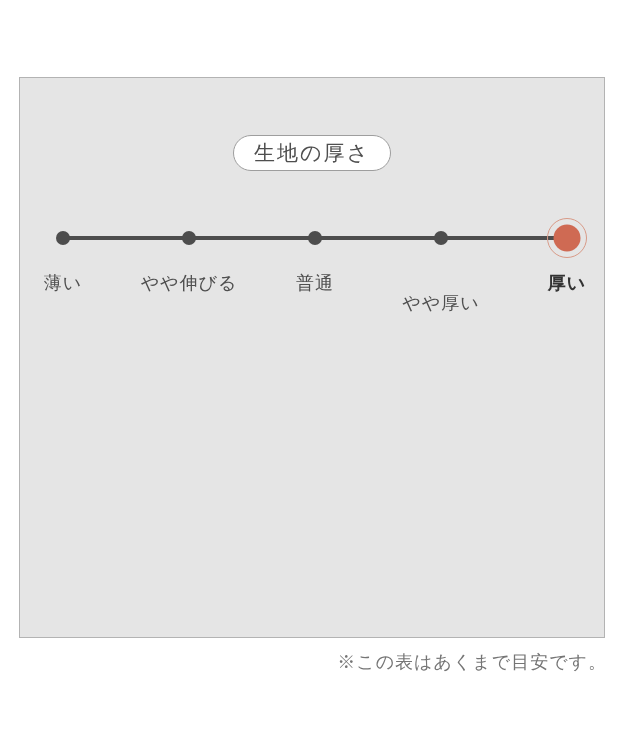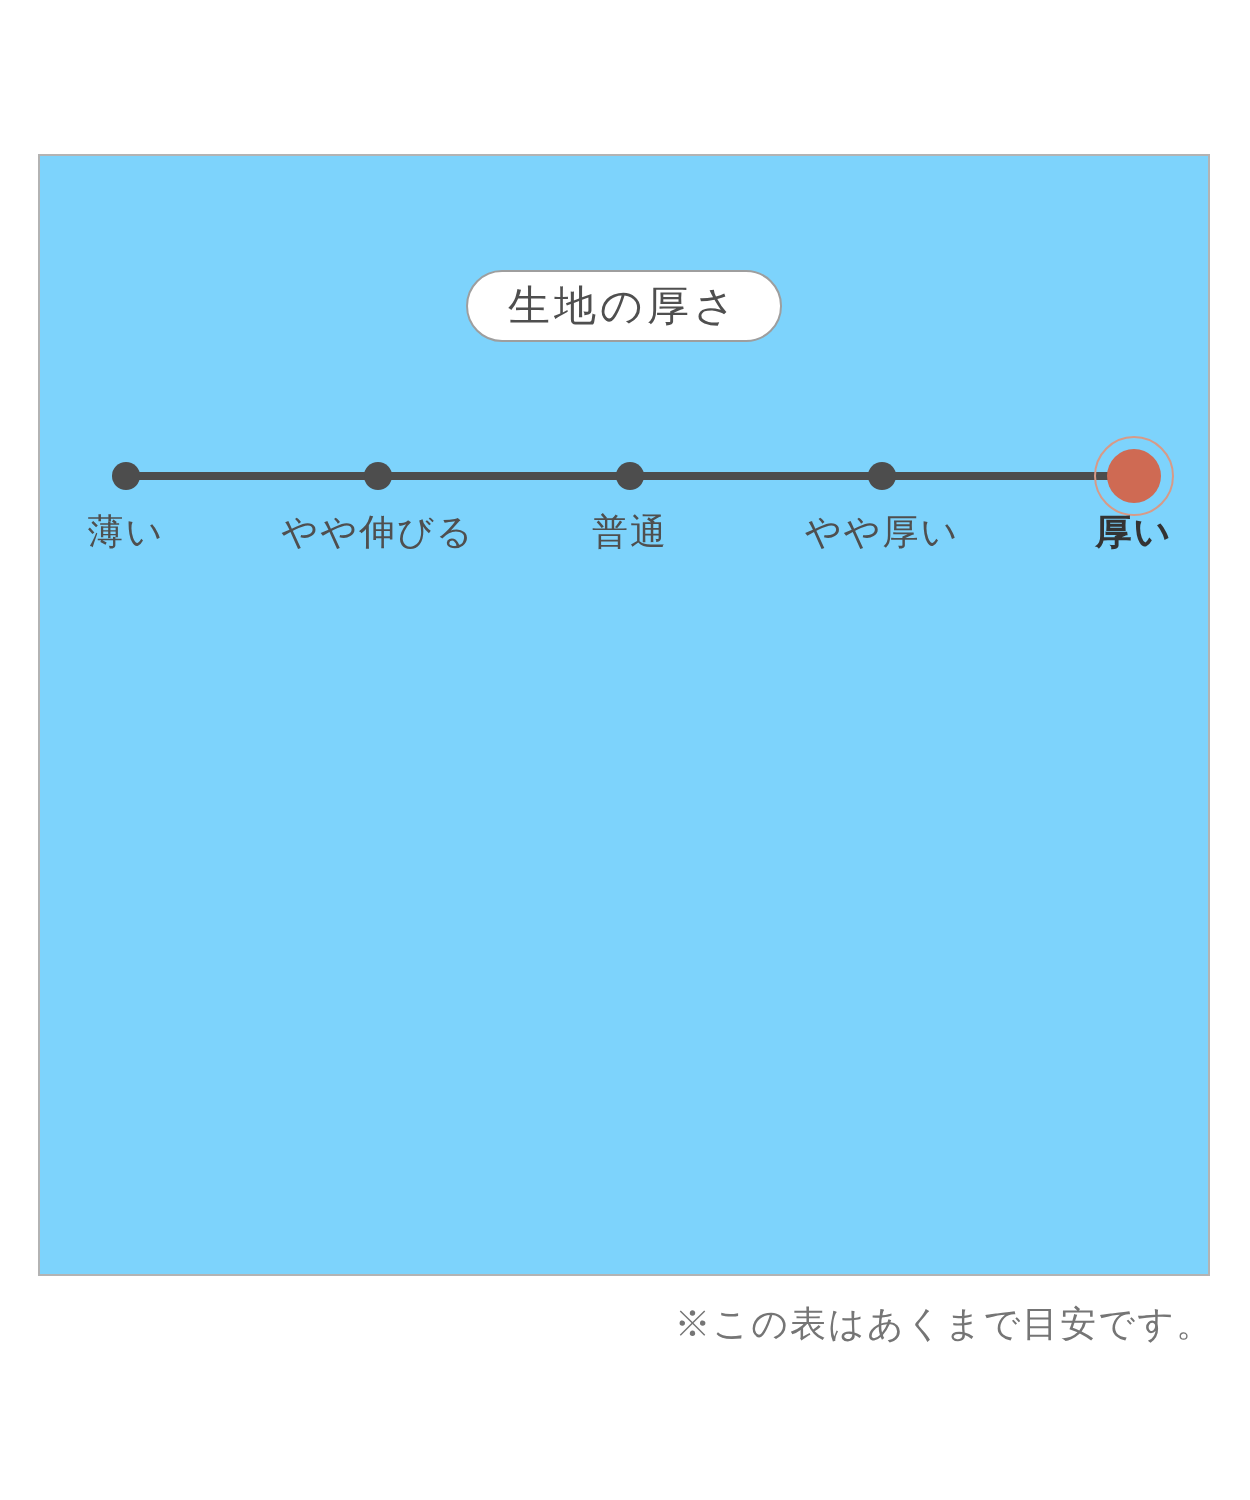--- a/index.html
+++ b/index.html
@@ -11,21 +11,21 @@
     font-family: "Liberation Sans", sans-serif;
     overflow: hidden;
   }
   .panel {
     position: absolute;
     left: 19px;
     top: 77px;
     width: 586px;
     height: 561px;
     border: 1px solid var(--panel-border, #b3b3b3);
-    background: #7dd3fc;
+    background: #e5e5e5;
   }
   .scale-section {
     position: absolute;
     left: 0;
     right: 0;
     height: 185px;
   }
   .pill {
     position: absolute;
     left: 50%;
@@ -82,21 +82,21 @@
     height: 40px;
     border: 1px solid var(--accent-ring, #d89a87);
     border-radius: 50%;
     transform: translate(-50%, -50%);
     background: transparent;
   }
   .labels {
     position: absolute;
     left: 43px;
     right: 37px;
-    top: 119px;
+    top: 136px;
     height: 28px;
   }
   .opt-label {
     position: absolute;
     top: 0;
     transform: translateX(-50%);
     white-space: nowrap;
     font-size: 18px;
     letter-spacing: 1px;
     color: var(--label, #4f4f4f);
@@ -130,18 +130,18 @@
         <span class="dot" style="left: 25%;"></span>
         <span class="dot" style="left: 50%;"></span>
         <span class="dot" style="left: 75%;"></span>
         <span class="ring" style="left: 100%;"></span>
         <span class="dot selected" style="left: 100%;"></span>
       </div>
       <div class="labels">
         <span class="opt-label" style="left: 0%;">薄い</span>
         <span class="opt-label" style="left: 25%;">やや伸びる</span>
         <span class="opt-label" style="left: 50%;">普通</span>
-        <span class="opt-label" style="left: 75%;">やや厚い</span>
+        <span class="opt-label" style="left: 75%; margin-top: 20px;">やや厚い</span>
         <span class="opt-label selected" style="left: 100%;">厚い</span>
       </div>
     </div>
   </div>
 <div class="footnote">※この表はあくまで目安です。</div>
 
 </body></html>

